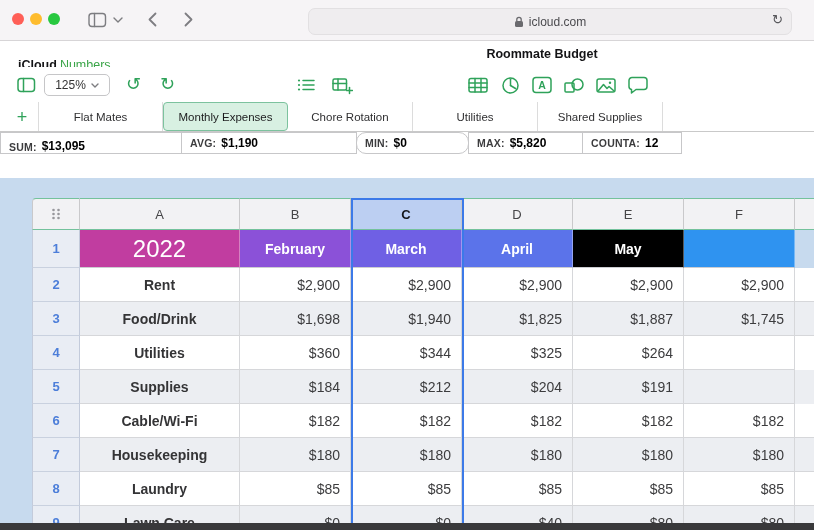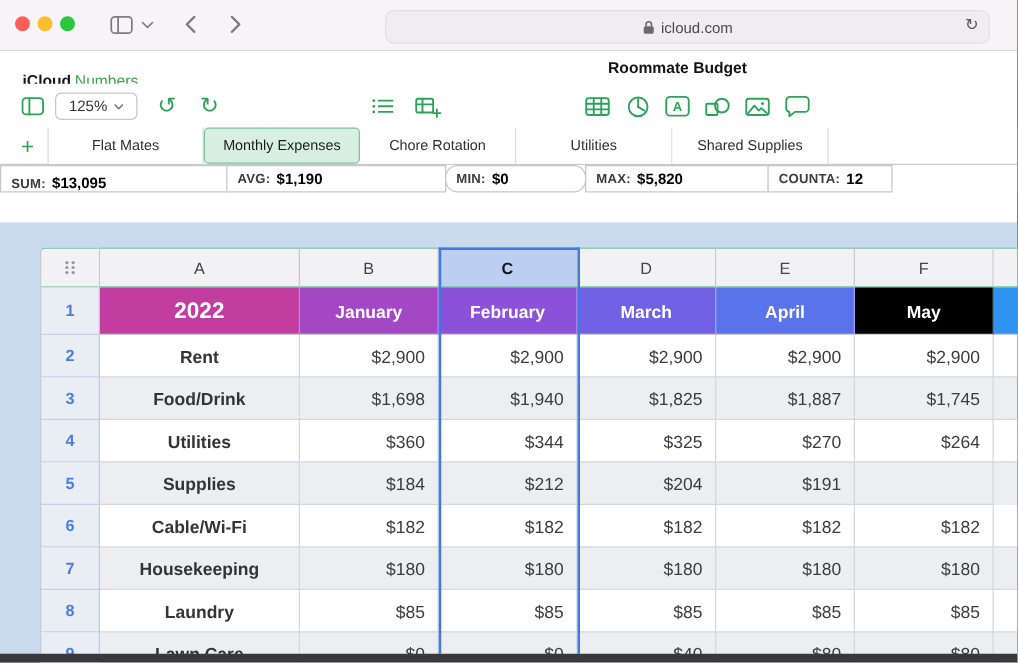--- a/index.html
+++ b/index.html
@@ -44,41 +44,41 @@
   .tab:first-child{border-left:1px solid #dcdcdc;}
   .tab.active{background:#d8f0e2;border:1px solid #7cc29e;border-radius:4px;color:#1c1c1e;}
 
   
   .statsbar{position:absolute;left:0;top:132px;width:814px;height:22px;background:#fff;display:flex;}
   .stat{height:22px;border:1px solid #c7c7c9;box-sizing:border-box;display:flex;align-items:center;gap:5px;
         padding-left:8px;background:#fff;margin-left:-1px;}
   .stat:first-child{margin-left:0;align-items:flex-end;}
   .stat .sl{font-size:10.5px;font-weight:700;color:#3c3c3e;letter-spacing:.2px;}
   .stat .sv{font-size:12px;font-weight:700;color:#000;}
-  .w1{width:182px;}.w2{width:176px;}.w3{width:113px;border-radius:10px;}.w4{width:147px;}.w5{width:100px;}
+  .w1{width:182px;}.w2{width:176px;}.w3{width:113px;border-radius:10px;}.w4{width:115px;}.w5{width:100px;}
 
   
   .canvas{position:absolute;left:0;top:178px;width:814px;height:352px;background:#c7daee;}
   .table{position:absolute;left:32px;top:20px;width:880px;}
   .trow{display:flex;}
   .cell{box-sizing:border-box;display:flex;align-items:center;justify-content:center;}
   .c-handle{width:48px;}
   .c-a{width:160px;}
   .c-m{width:111px;}
 
   
   .hdr .cell{height:32px;background:#f2f2f4;border-right:1px solid #c9c9cb;border-bottom:1px solid #74c29c;border-top:1px solid #74c29c;
              font-size:13px;color:#454547;}
   .hdr .c-handle{border-left:1px solid #c9c9cb;border-top-left-radius:4px;}
   .hdr .sel{background:#bccff2;color:#14161a;font-weight:600;}
 
   
   .yr .cell{height:38px;color:#fff;font-weight:600;font-size:14px;border-right:1px solid rgba(255,255,255,.35);border-bottom:1px solid #cccdd1;}
   .yr .rownum{font-size:13px;}
-  .yr .c-a{font-size:18px;font-weight:700;}
+  .yr .c-a{font-size:24px;font-weight:400;}
 
   
   .drow{background:#fff;}
   .drow.alt{background:#eceef2;}
   .drow .cell{height:34px;border-right:1px solid #d6d7da;border-bottom:1px solid #d6d7da;font-size:14px;color:#3c3c3e;}
   .drow .lbl{font-weight:600;color:#343436;}
   .drow .val{justify-content:flex-end;padding-right:10px;}
 
   
   .rownum{width:48px;background:#e9edf4;color:#4c7ed9 !important;font-weight:700;font-size:13px !important;
@@ -287,21 +287,20 @@
         <div class="cell c-m sel">C</div>
         <div class="cell c-m">D</div>
         <div class="cell c-m">E</div>
         <div class="cell c-m">F</div>
         <div class="cell c-m"></div>
       </div>
 
       <div class="trow yr">
         <div class="cell rownum">1</div>
         <div class="cell c-a" style="background: rgb(193, 61, 160);">2022</div>
-        <div class="cell c-m" style="background: rgb(163, 71, 196);">January</div>
         <div class="cell c-m" style="background: rgb(139, 81, 216);">February</div>
         <div class="cell c-m" style="background: rgb(111, 96, 228);">March</div>
         <div class="cell c-m" style="background: rgb(91, 115, 234);">April</div>
         <div class="cell c-m" style="background: #000000;">May</div>
         <div class="cell c-m" style="background: rgb(47, 147, 240);"></div>
       </div>
 
       <div id="table-body">
           <div class="trow drow">
     <div class="cell rownum rn">2</div>
@@ -322,21 +321,20 @@
     <div class="cell c-m val">$1,887</div>
     <div class="cell c-m val">$1,745</div>
     <div class="cell c-m"></div>
   </div>
           <div class="trow drow">
     <div class="cell rownum rn">4</div>
     <div class="cell c-a lbl">Utilities</div>
     <div class="cell c-m val">$360</div>
     <div class="cell c-m val">$344</div>
     <div class="cell c-m val">$325</div>
-    <div class="cell c-m val">$270</div>
     <div class="cell c-m val">$264</div>
     <div class="cell c-m"></div>
   </div>
           <div class="trow drow alt">
     <div class="cell rownum rn">5</div>
     <div class="cell c-a lbl">Supplies</div>
     <div class="cell c-m val">$184</div>
     <div class="cell c-m val">$212</div>
     <div class="cell c-m val">$204</div>
     <div class="cell c-m val">$191</div>

